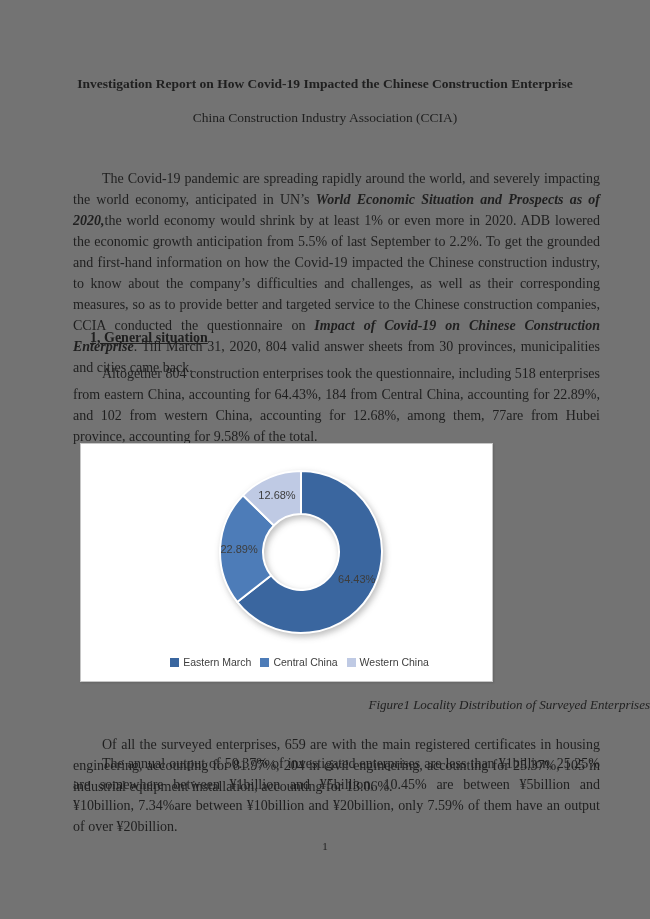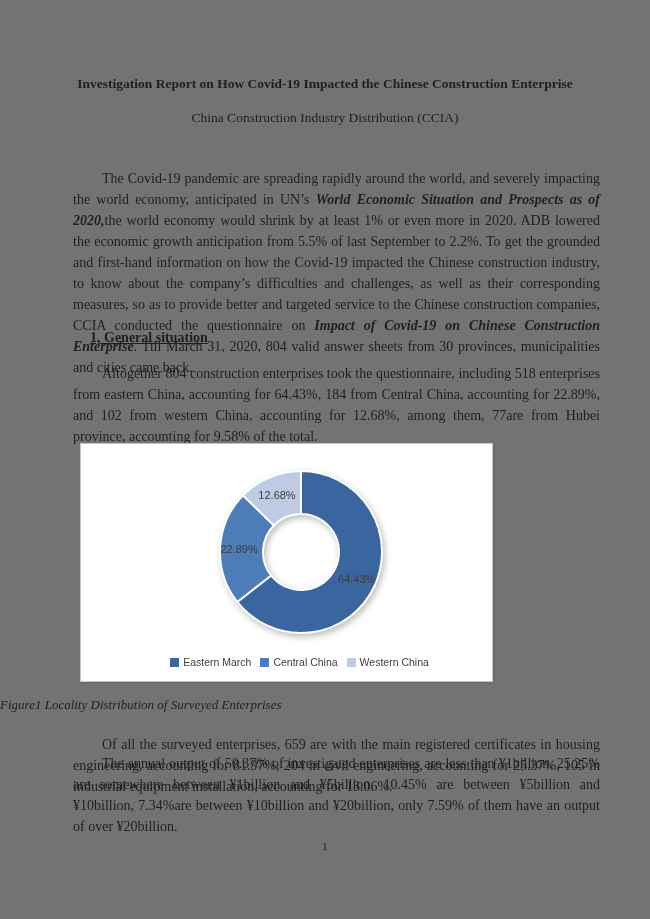--- a/index.html
+++ b/index.html
@@ -49,38 +49,38 @@
     position:absolute;bottom:13px;left:0;width:411px;
     display:flex;justify-content:center;align-items:center;
     gap:9px;padding-left:26px;box-sizing:border-box;
     font-family:"Liberation Sans", sans-serif;
     font-size:10.5px;color:#404040;
   }
   .legend-item{display:flex;align-items:center;gap:4px;white-space:nowrap;}
   .swatch{width:9px;height:9px;display:inline-block;}
   .figure-caption{
     position:absolute;top:697px;left:0;width:650px;
-    text-align:left;font-style:italic;font-size:13px;
+    text-align:right;font-style:italic;font-size:13px;
   }
   .p3{top:722px;}
   .p4{top:741px;}
   .page-number{
     position:absolute;top:840px;left:0;width:650px;
     text-align:center;font-size:11px;
   }
   .bi{font-weight:bold;font-style:italic;}
 </style>
 </head>
 <body>
 
 <div class="page">
 
   <div class="doc-title">Investigation Report on How Covid-19 Impacted the Chinese Construction Enterprise</div>
 
-  <div class="doc-subtitle">China Construction Industry Distribution (CCIA)</div>
+  <div class="doc-subtitle">China Construction Industry Association (CCIA)</div>
 
   <p class="para p1"><span>The Covid-19 pandemic are spreading rapidly around the world, and severely impacting the world economy, anticipated in UN’s </span><span class="bi">World Economic Situation and Prospects as of 2020,</span><span>the world economy would shrink by at least 1% or even more in 2020. ADB lowered the economic growth anticipation from 5.5% of last September to 2.2%. To get the grounded and first-hand information on how the Covid-19 impacted the Chinese construction industry, to know about the company’s difficulties and challenges, as well as their corresponding measures, so as to provide better and targeted service to the Chinese construction companies, CCIA conducted the questionnaire on </span><span class="bi">Impact of Covid-19 on Chinese Construction Enterprise</span><span>. Till March 31, 2020, 804 valid answer sheets from 30 provinces, municipalities and cities came back.</span></p>
 
   <h2 class="section-heading">1, General situation</h2>
 
   <p class="para p2">Altogether 804 construction enterprises took the questionnaire, including 518 enterprises from eastern China, accounting for 64.43%, 184 from Central China, accounting for 22.89%, and 102 from western China, accounting for 12.68%, among them, 77are from Hubei province, accounting for 9.58% of the total.</p>
 
   <div class="chart-box">
     <svg width="411" height="237" viewBox="0 0 411 237">
         <g class="donut">

